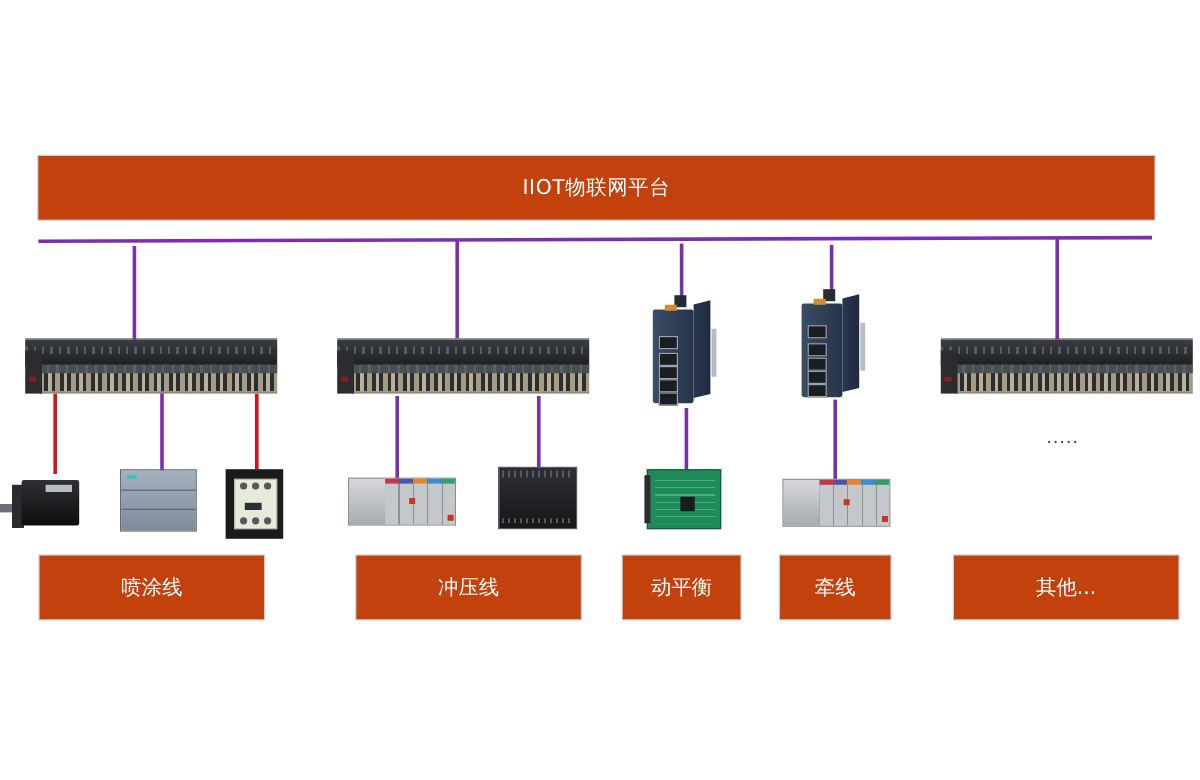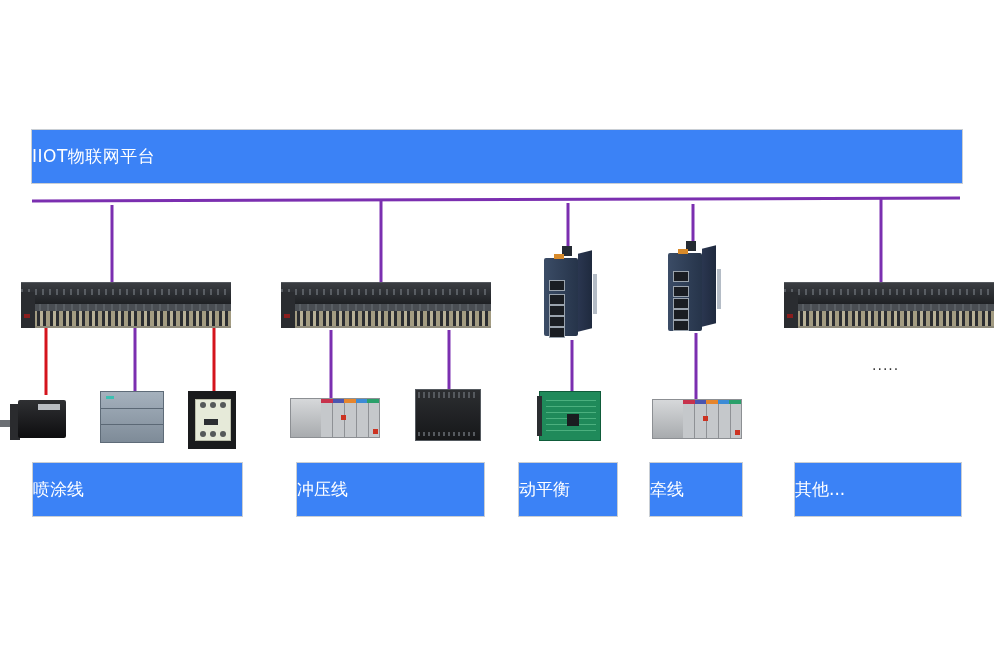--- a/index.html
+++ b/index.html
@@ -1,19 +1,19 @@
 <!DOCTYPE html>
 <html><head>
 <meta charset="utf-8">
 <style>
   html, body { margin:0; padding:0; background:#ffffff; }
   body { width:1000px; height:650px; position:relative; overflow:hidden;
          font-family:"DejaVu Sans", "Liberation Sans", sans-serif; }
   .abs { position:absolute; }
-  .dark-box { background:#3b82f6; color:#ffffff; display:flex; align-items:center; justify-content:flex-start;
+  .dark-box { background:#c2410c; color:#ffffff; display:flex; align-items:center; justify-content:center;
               box-shadow:0 0 0 1px #c9ced4; }
   .platform { left:32px; top:130px; width:930px; height:53px; font-size:17px; letter-spacing:0.5px; }
   .line-label { font-size:17px; height:53px; top:463px; }
 
   
   .rack { position:absolute; width:210px; height:46px; }
   .rack .top { position:absolute; left:0; top:0; width:210px; height:22px;
                background:linear-gradient(#3a3d42,#1d1f22);
                border-top:1px solid #55595e; }
   .rack .top::after { content:""; position:absolute; left:0; right:0; top:6px; height:6px;
@@ -185,27 +185,27 @@
 
 <div class="ab-plc" style="left:652px;top:399px">
   <div class="mods"></div>
     <div class="cols"></div>
   <div class="dot" style="left:50px;top:16px"></div>
     <div class="dot" style="left:82px;top:30px"></div>
 </div>
 
 <div class="dots">.....</div>
 
-<div class="abs dark-box line-label" style="left:33px;width:209px">
+<div class="abs dark-box line-label" style="left:33px;width:187px">
   <span>喷涂线</span>
 </div>
 <div class="abs dark-box line-label" style="left:297px;width:187px">
   <span>冲压线</span>
 </div>
 <div class="abs dark-box line-label" style="left:519px;width:98px">
   <span>动平衡</span>
 </div>
 <div class="abs dark-box line-label" style="left:650px;width:92px">
   <span>牵线</span>
 </div>
-<div class="abs dark-box line-label" style="left:795px;width:166px">
+<div class="abs dark-box line-label" style="left:795px;width:187px">
   <span>其他...</span>
 </div>
 
 </body></html>

